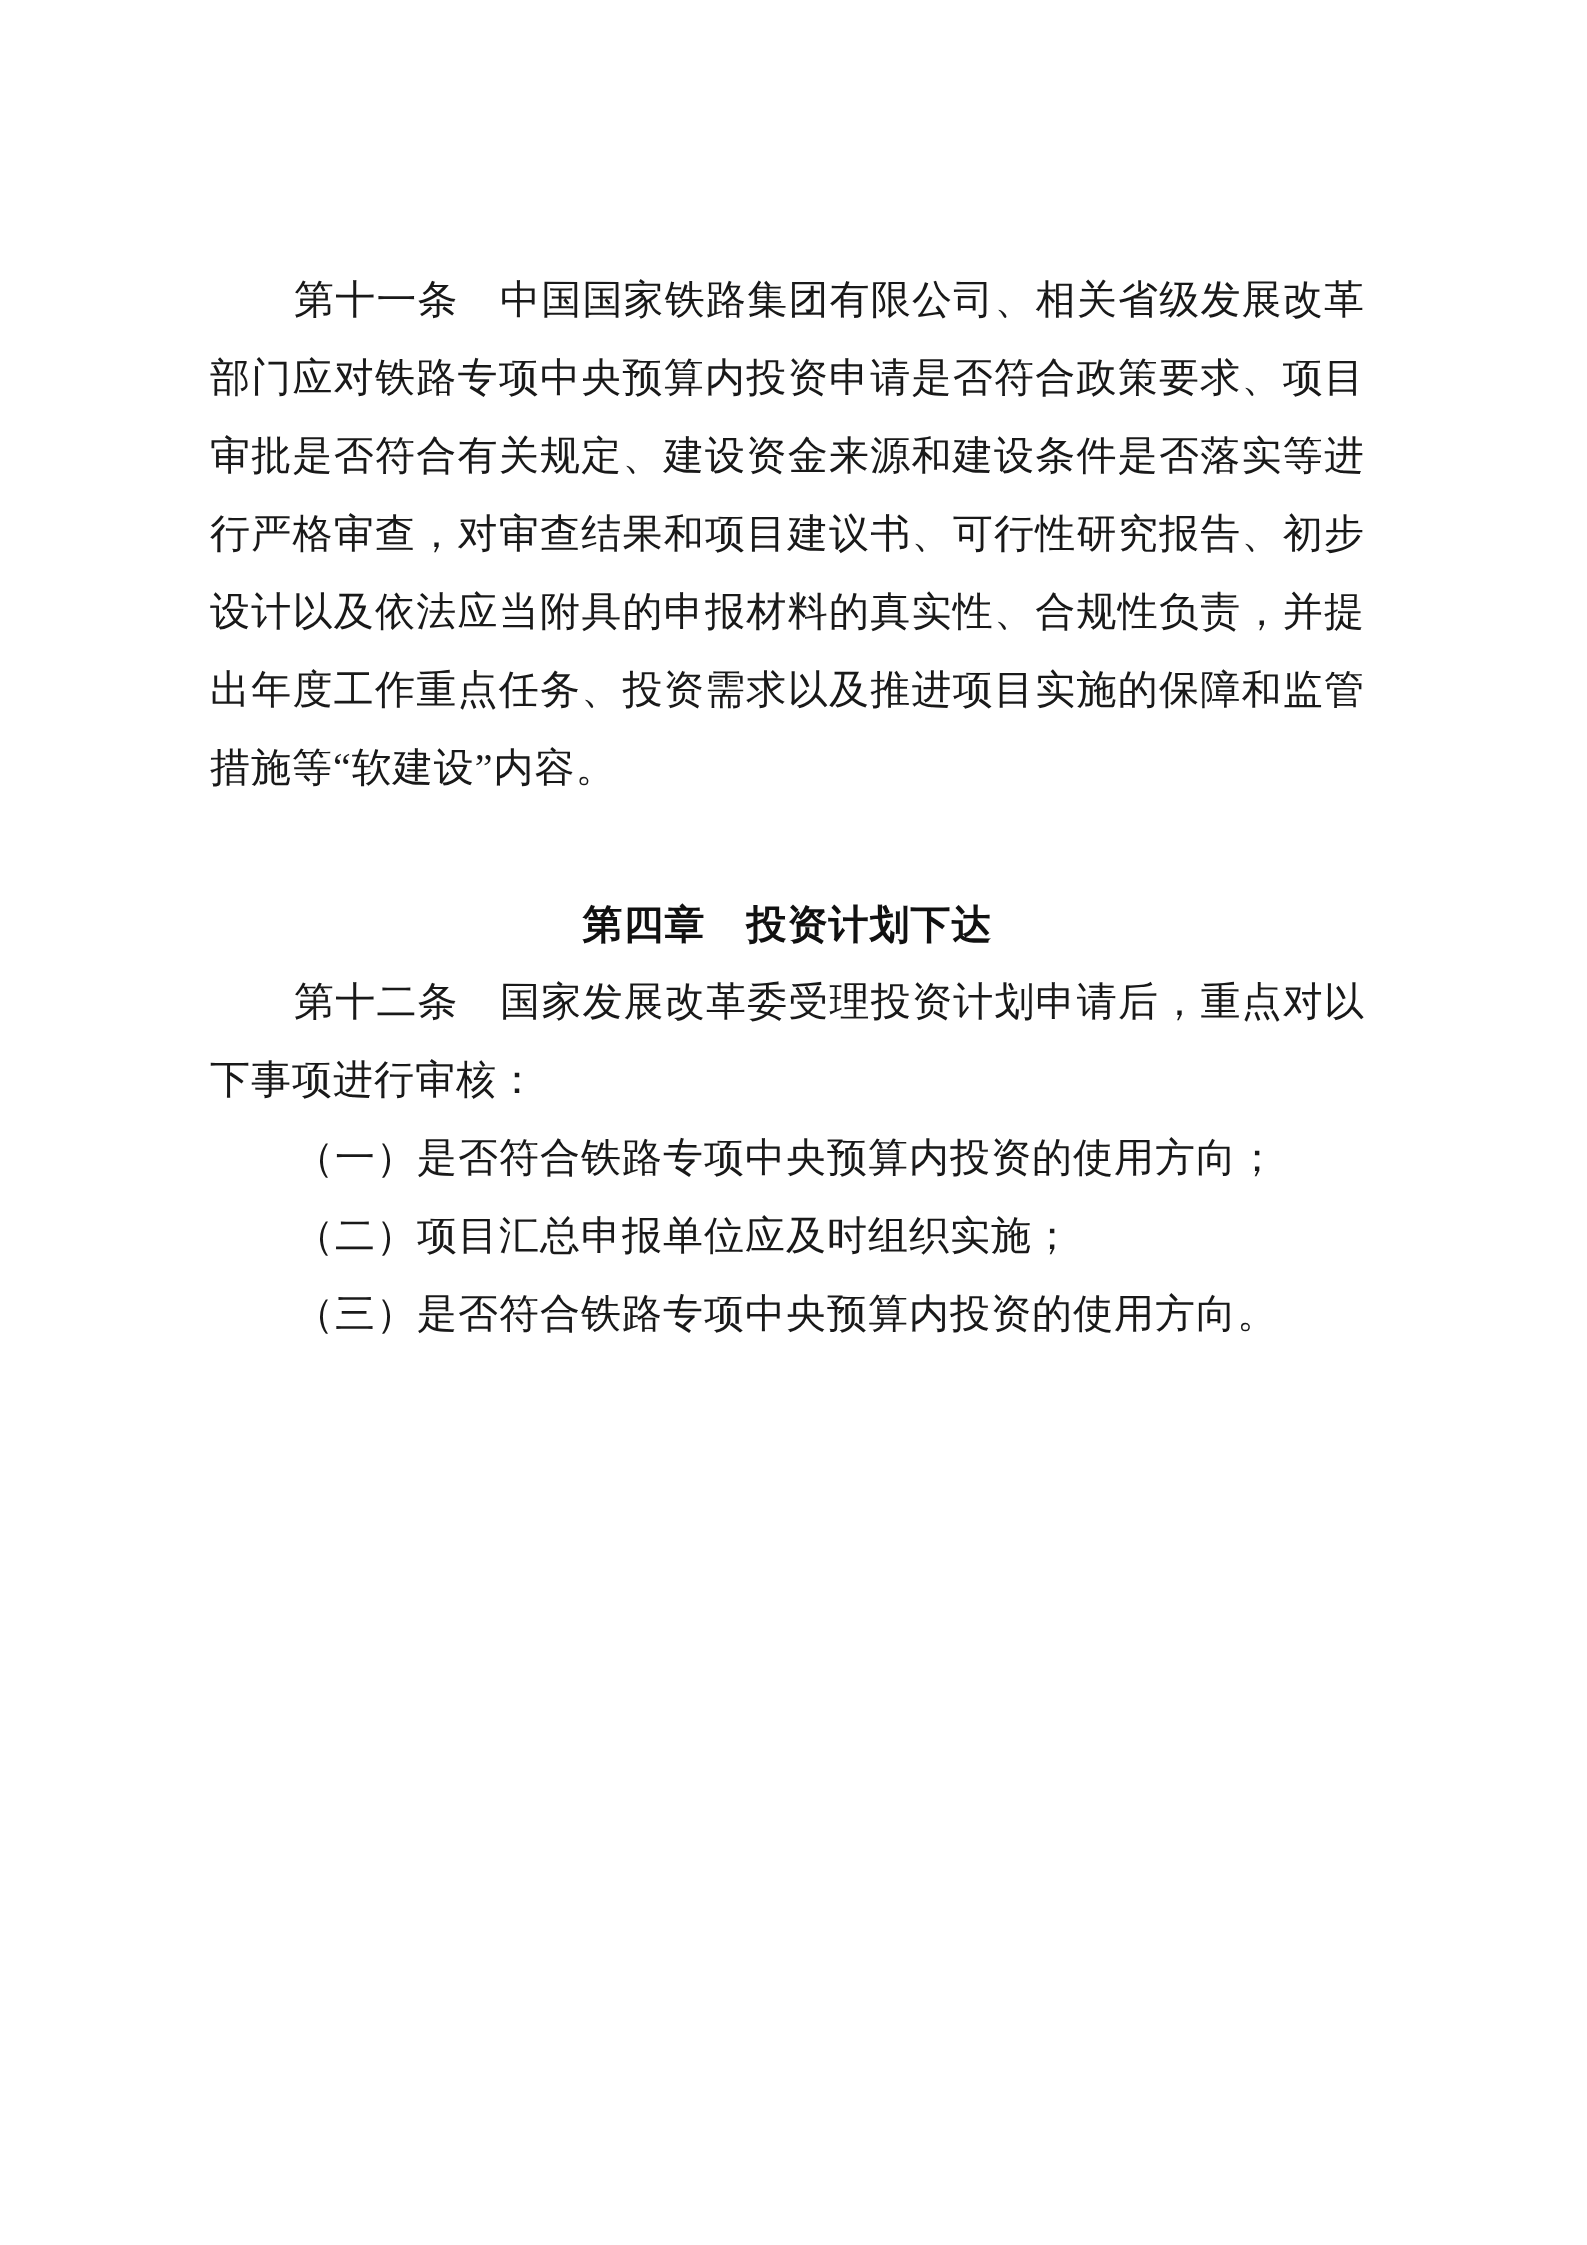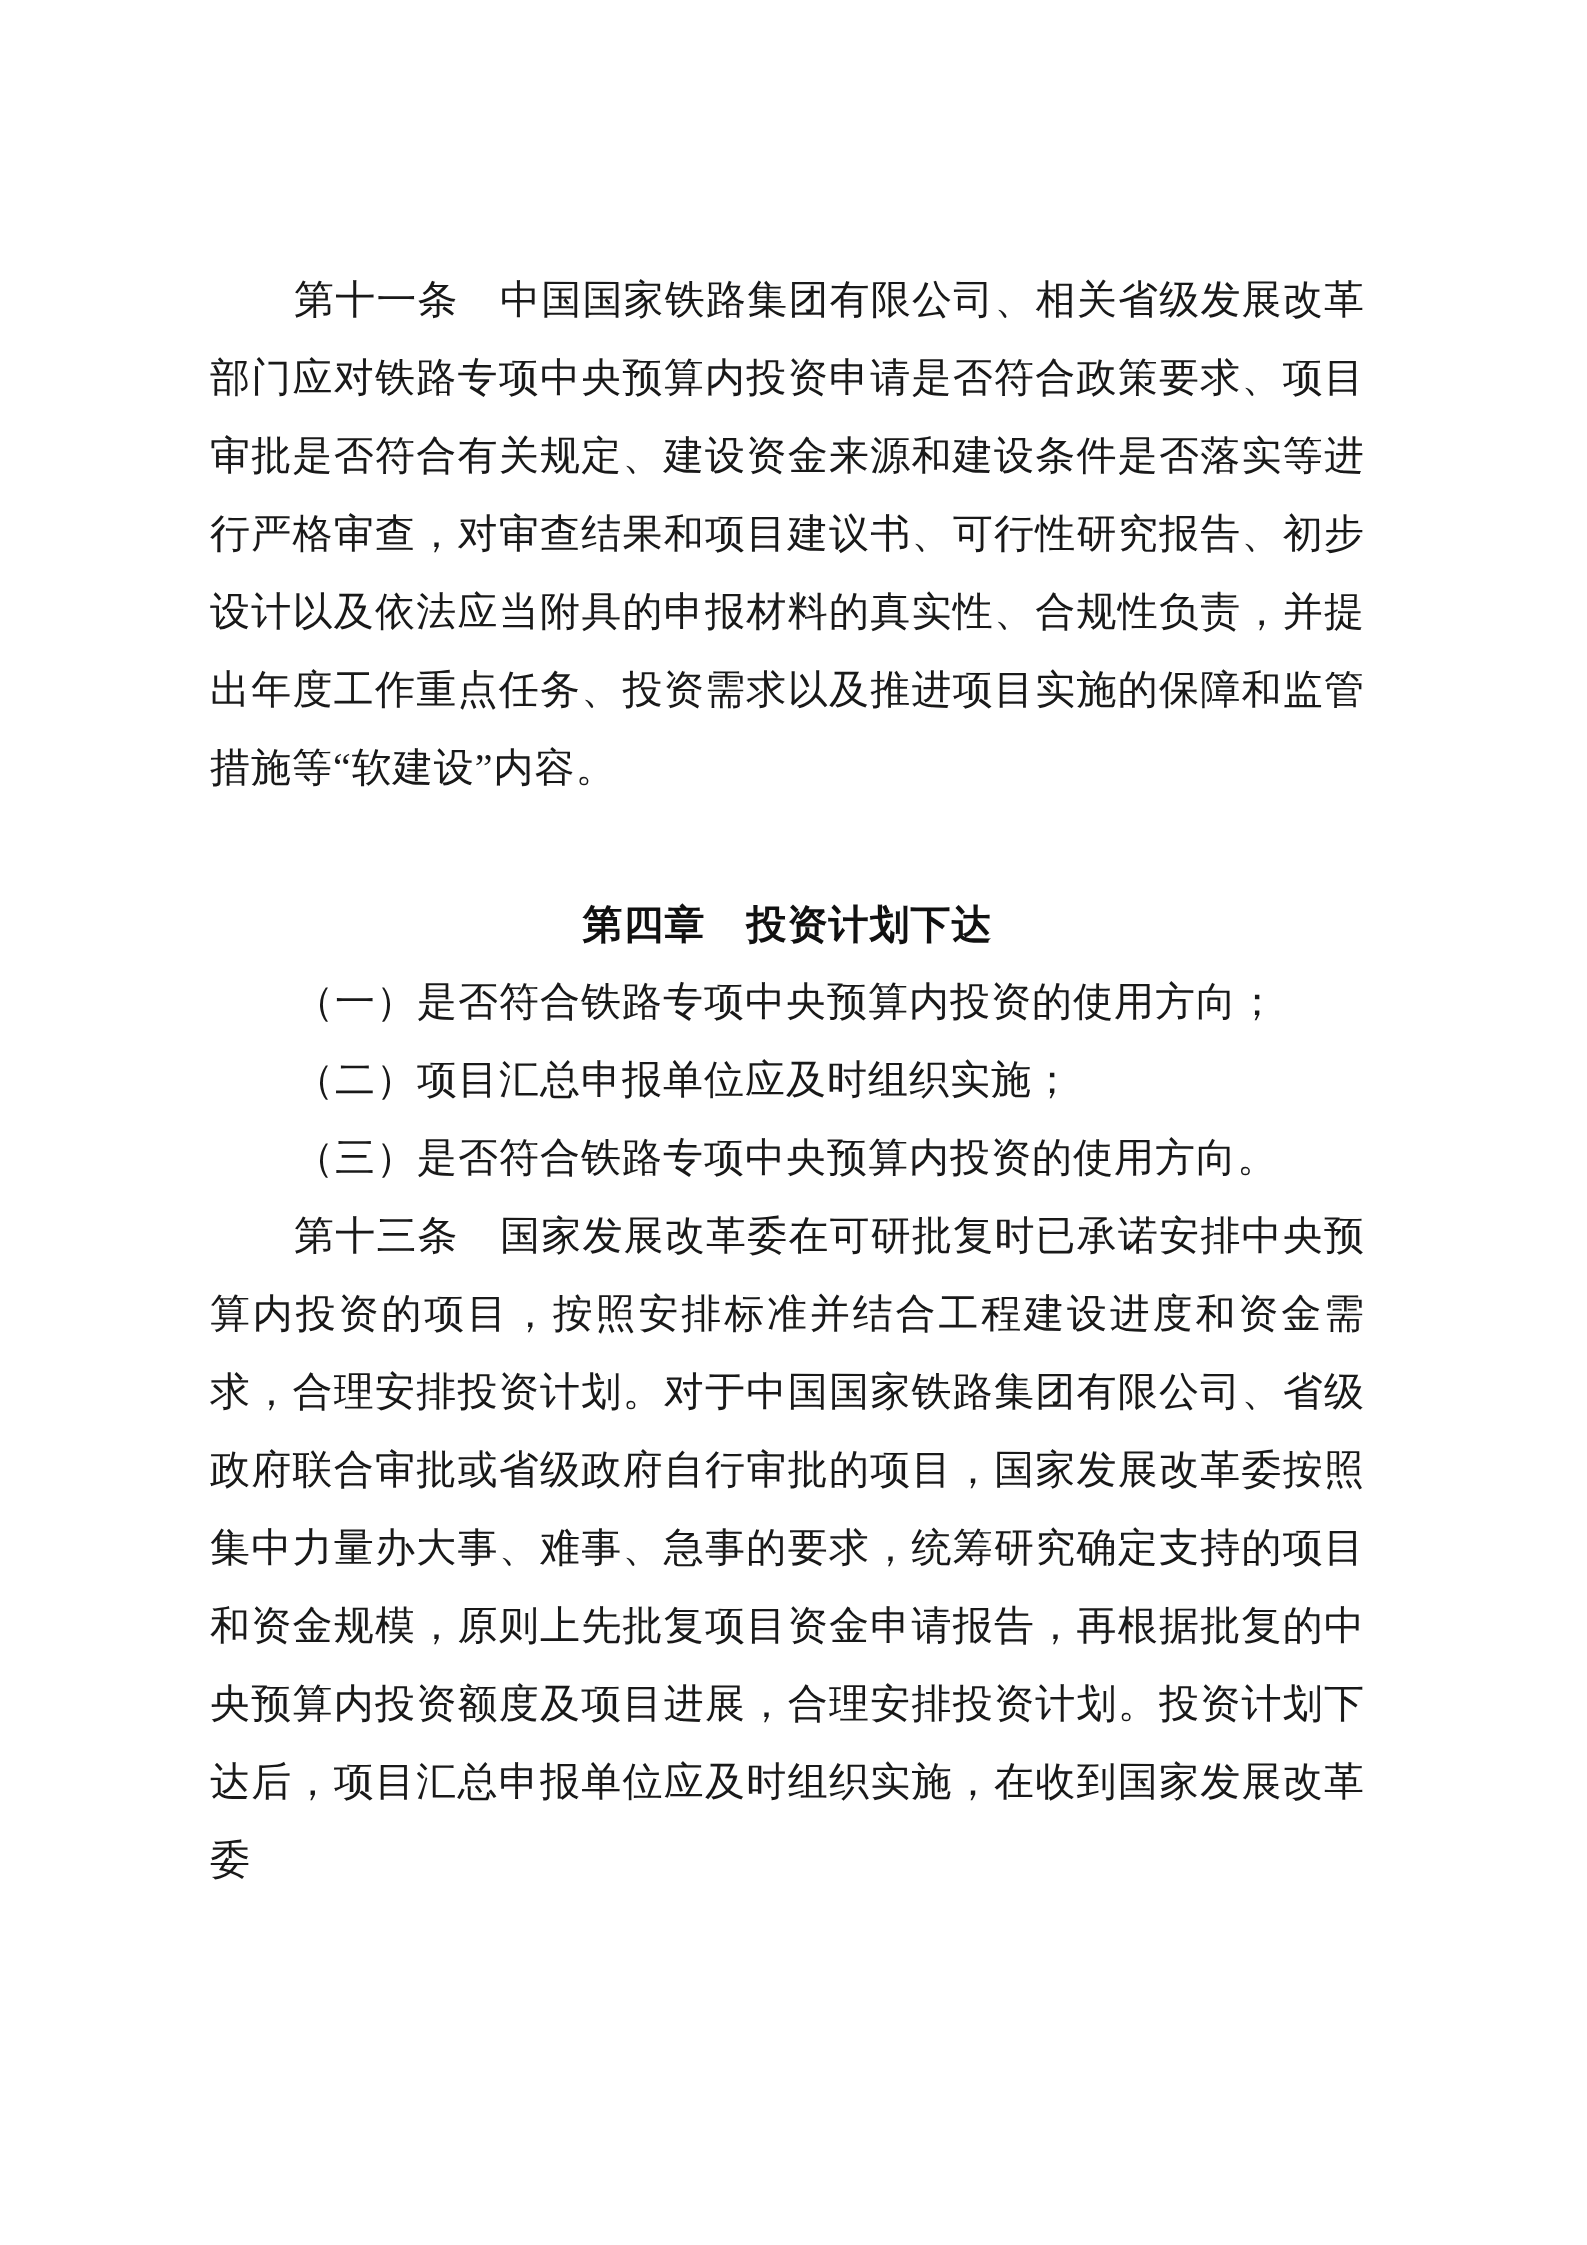--- a/index.html
+++ b/index.html
@@ -44,18 +44,18 @@
     font-family: "Liberation Sans", "DejaVu Sans", sans-serif;
   }
 </style>
 </head>
 <body>
 
 <div class="page">
   <div class="text-column">
     <p class="body indent">第十一条　中国国家铁路集团有限公司、相关省级发展改革部门应对铁路专项中央预算内投资申请是否符合政策要求、项目审批是否符合有关规定、建设资金来源和建设条件是否落实等进行严格审查，对审查结果和项目建议书、可行性研究报告、初步设计以及依法应当附具的申报材料的真实性、合规性负责，并提出年度工作重点任务、投资需求以及推进项目实施的保障和监管措施等“软建设”内容。</p>
     <h2 class="chapter">第四章　投资计划下达</h2>
+    <p class="body indent">第十二条　国家发展改革委受理投资计划申请后，重点对以下事项进行审核：</p>
     <p class="body indent">（一）是否符合铁路专项中央预算内投资的使用方向；</p>
     <p class="body indent">（二）项目汇总申报单位应及时组织实施；</p>
     <p class="body indent">（三）是否符合铁路专项中央预算内投资的使用方向。</p>
-    <p class="body indent">第十三条　国家发展改革委在可研批复时已承诺安排中央预算内投资的项目，按照安排标准并结合工程建设进度和资金需求，合理安排投资计划。对于中国国家铁路集团有限公司、省级政府联合审批或省级政府自行审批的项目，国家发展改革委按照集中力量办大事、难事、急事的要求，统筹研究确定支持的项目和资金规模，原则上先批复项目资金申请报告，再根据批复的中央预算内投资额度及项目进展，合理安排投资计划。投资计划下达后，项目汇总申报单位应及时组织实施，在收到国家发展改革委</p>
   </div>
 </div>
 
 </body></html>

